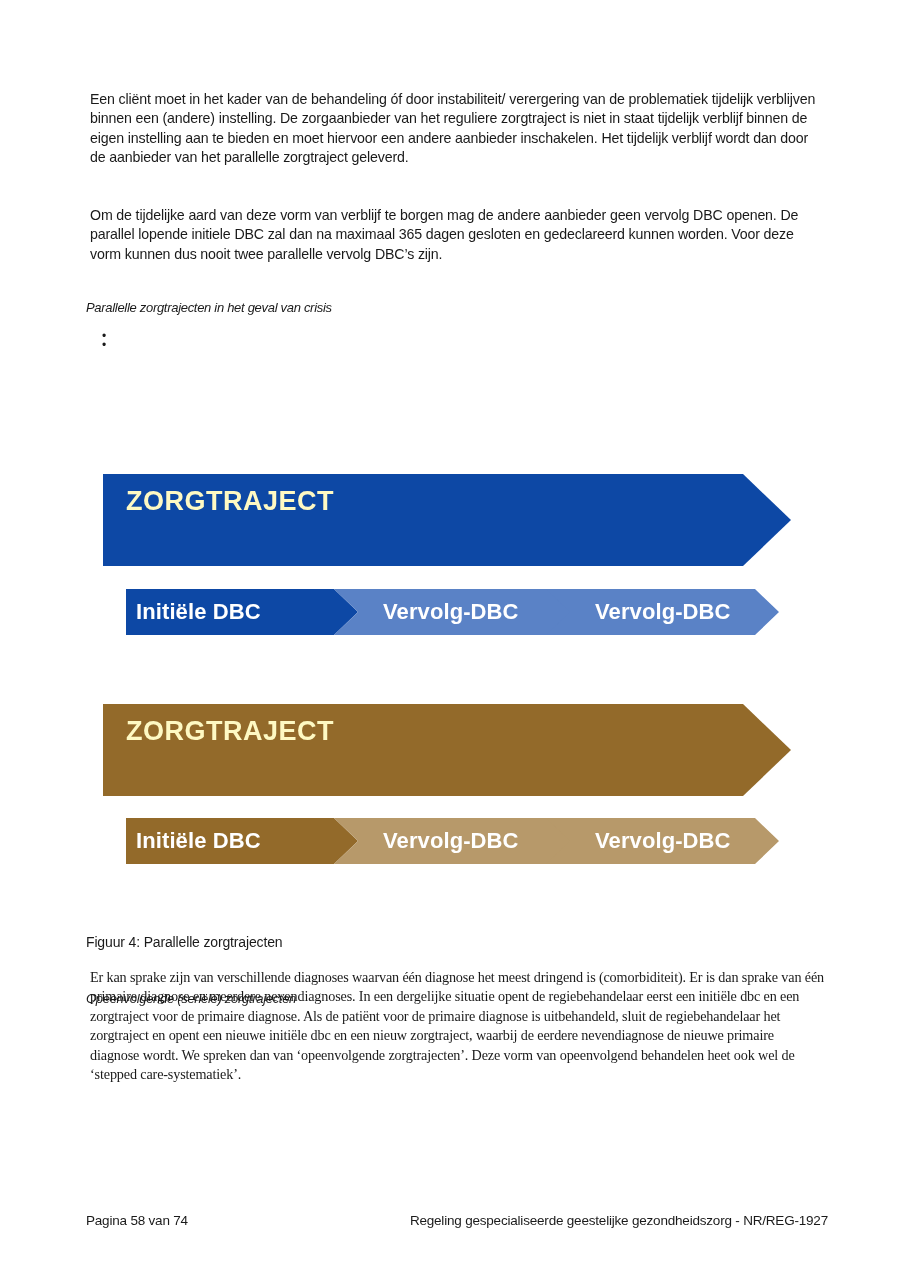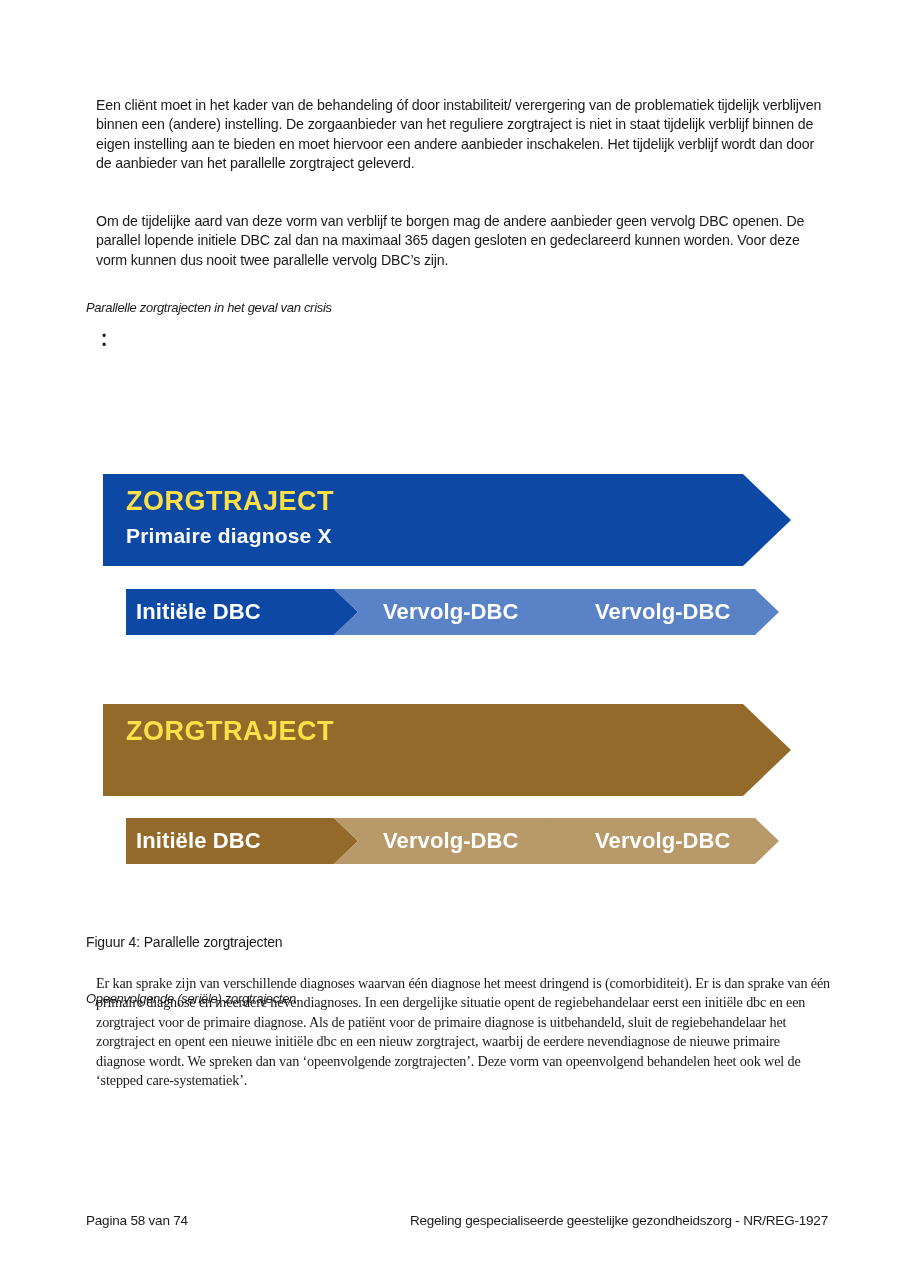--- a/index.html
+++ b/index.html
@@ -1,37 +1,37 @@
 <!DOCTYPE html>
 <html><head>
 <meta charset="utf-8">
 <style>
   html, body { margin:0; padding:0; background:#ffffff; }
   body { width:900px; height:1273px; position:relative; overflow:hidden;
          font-family:"Liberation Sans", "DejaVu Sans", sans-serif; color:#1a1a1a; }
-  .para { position:absolute; left:86px; width:735px; font-size:14.2px; line-height:19.4px; margin:10px; letter-spacing:-0.15px; }
+  .para { position:absolute; left:86px; width:735px; font-size:14.2px; line-height:19.4px; margin:4px; letter-spacing:-0.15px; }
   .p1 { top:86px; }
   .p2 { top:202px; }
   .subhead { position:absolute; left:86px; font-size:13px; font-style:italic; letter-spacing:-0.3px; margin:0; }
   .sh1 { top:300px; }
   .sh2 { top:991px; }
   ul.bullets { position:absolute; left:86px; top:327px; width:735px; margin:0; padding:0; list-style:none; font-size:14.2px; line-height:19.4px; letter-spacing:-0.15px; }
   ul.bullets li { position:relative; padding-left:42px; margin-bottom:9px; }
   ul.bullets li .dot { position:absolute; left:16px; top:0; font-size:12px; }
   .caption { position:absolute; left:86px; top:934px; font-size:14px; letter-spacing:-0.15px; margin:0; }
   .p3 { top:964px;font-family:Liberation Serif, serif; }
   .footer-left { position:absolute; left:86px; top:1213px; font-size:13.5px; letter-spacing:-0.2px; }
   .footer-right { position:absolute; right:72px; top:1213px; font-size:13.5px; letter-spacing:-0.2px; }
 
   .fig { position:absolute; left:0; top:0; width:900px; height:1273px; pointer-events:none; }
   .fig * { pointer-events:auto; }
   .big-arrow { position:absolute; left:103px; width:688px; height:92px; }
   .big-arrow.x { top:474px; background:#0d48a5; clip-path:polygon(0 0, 640px 0, 688px 46px, 640px 92px, 0 92px); }
   .big-arrow.y { top:704px; background:#936a2a; clip-path:polygon(0 0, 640px 0, 688px 46px, 640px 92px, 0 92px); }
-  .big-title { position:absolute; left:23px; top:12px; color:#fde047; font-size:27px; font-weight:bold; letter-spacing:0.5px; }
+  .big-title { position:absolute; left:23px; top:12px; color:#fef9c3; font-size:27px; font-weight:bold; letter-spacing:0.5px; }
   .big-sub { position:absolute; left:23px; top:50px; color:#fff; font-size:21px; font-weight:bold; letter-spacing:0.2px; }
   .seg { position:absolute; height:46px; color:#fff; font-size:22px; font-weight:bold; display:flex; align-items:center; box-sizing:border-box; letter-spacing:0.1px; }
   .seg.s1 { left:126px; width:232px; padding-left:10px; clip-path:polygon(0 0, 208px 0, 232px 23px, 208px 46px, 0 46px); }
   .seg.s2 { left:334px; width:238px; padding-left:49px; clip-path:polygon(0 0, 214px 0, 238px 23px, 214px 46px, 0 46px, 24px 23px); }
   .seg.s3 { left:546px; width:233px; padding-left:49px; clip-path:polygon(0 0, 209px 0, 233px 23px, 209px 46px, 0 46px, 24px 23px); }
   .row-x .seg { top:589px; }
   .row-y .seg { top:818px; }
   .row-x .seg.s1 { background:#0d48a5; }
   .row-x .seg.s2, .row-x .seg.s3 { background:#5a82c6; }
   .row-y .seg.s1 { background:#936a2a; }
@@ -51,21 +51,20 @@
   </li>
   <li>
     <span class="dot">•</span>
   </li>
 </ul>
 
 <div class="fig">
 
   <div class="big-arrow x" style="background: rgb(13, 72, 165);">
     <div class="big-title">ZORGTRAJECT</div>
-    <div class="big-sub">Primaire diagnose X</div>
   </div>
   <div class="row-x">
     <div class="seg s1" style="background: rgb(13, 72, 165);">Initiële DBC</div>
     <div class="seg s2" style="background: rgb(90, 130, 198);">Vervolg-DBC</div>
     <div class="seg s3" style="background: rgb(90, 130, 198);">Vervolg-DBC</div>
   </div>
 
   <div class="big-arrow y" style="background: rgb(147, 106, 42);">
     <div class="big-title">ZORGTRAJECT</div>
   </div>

